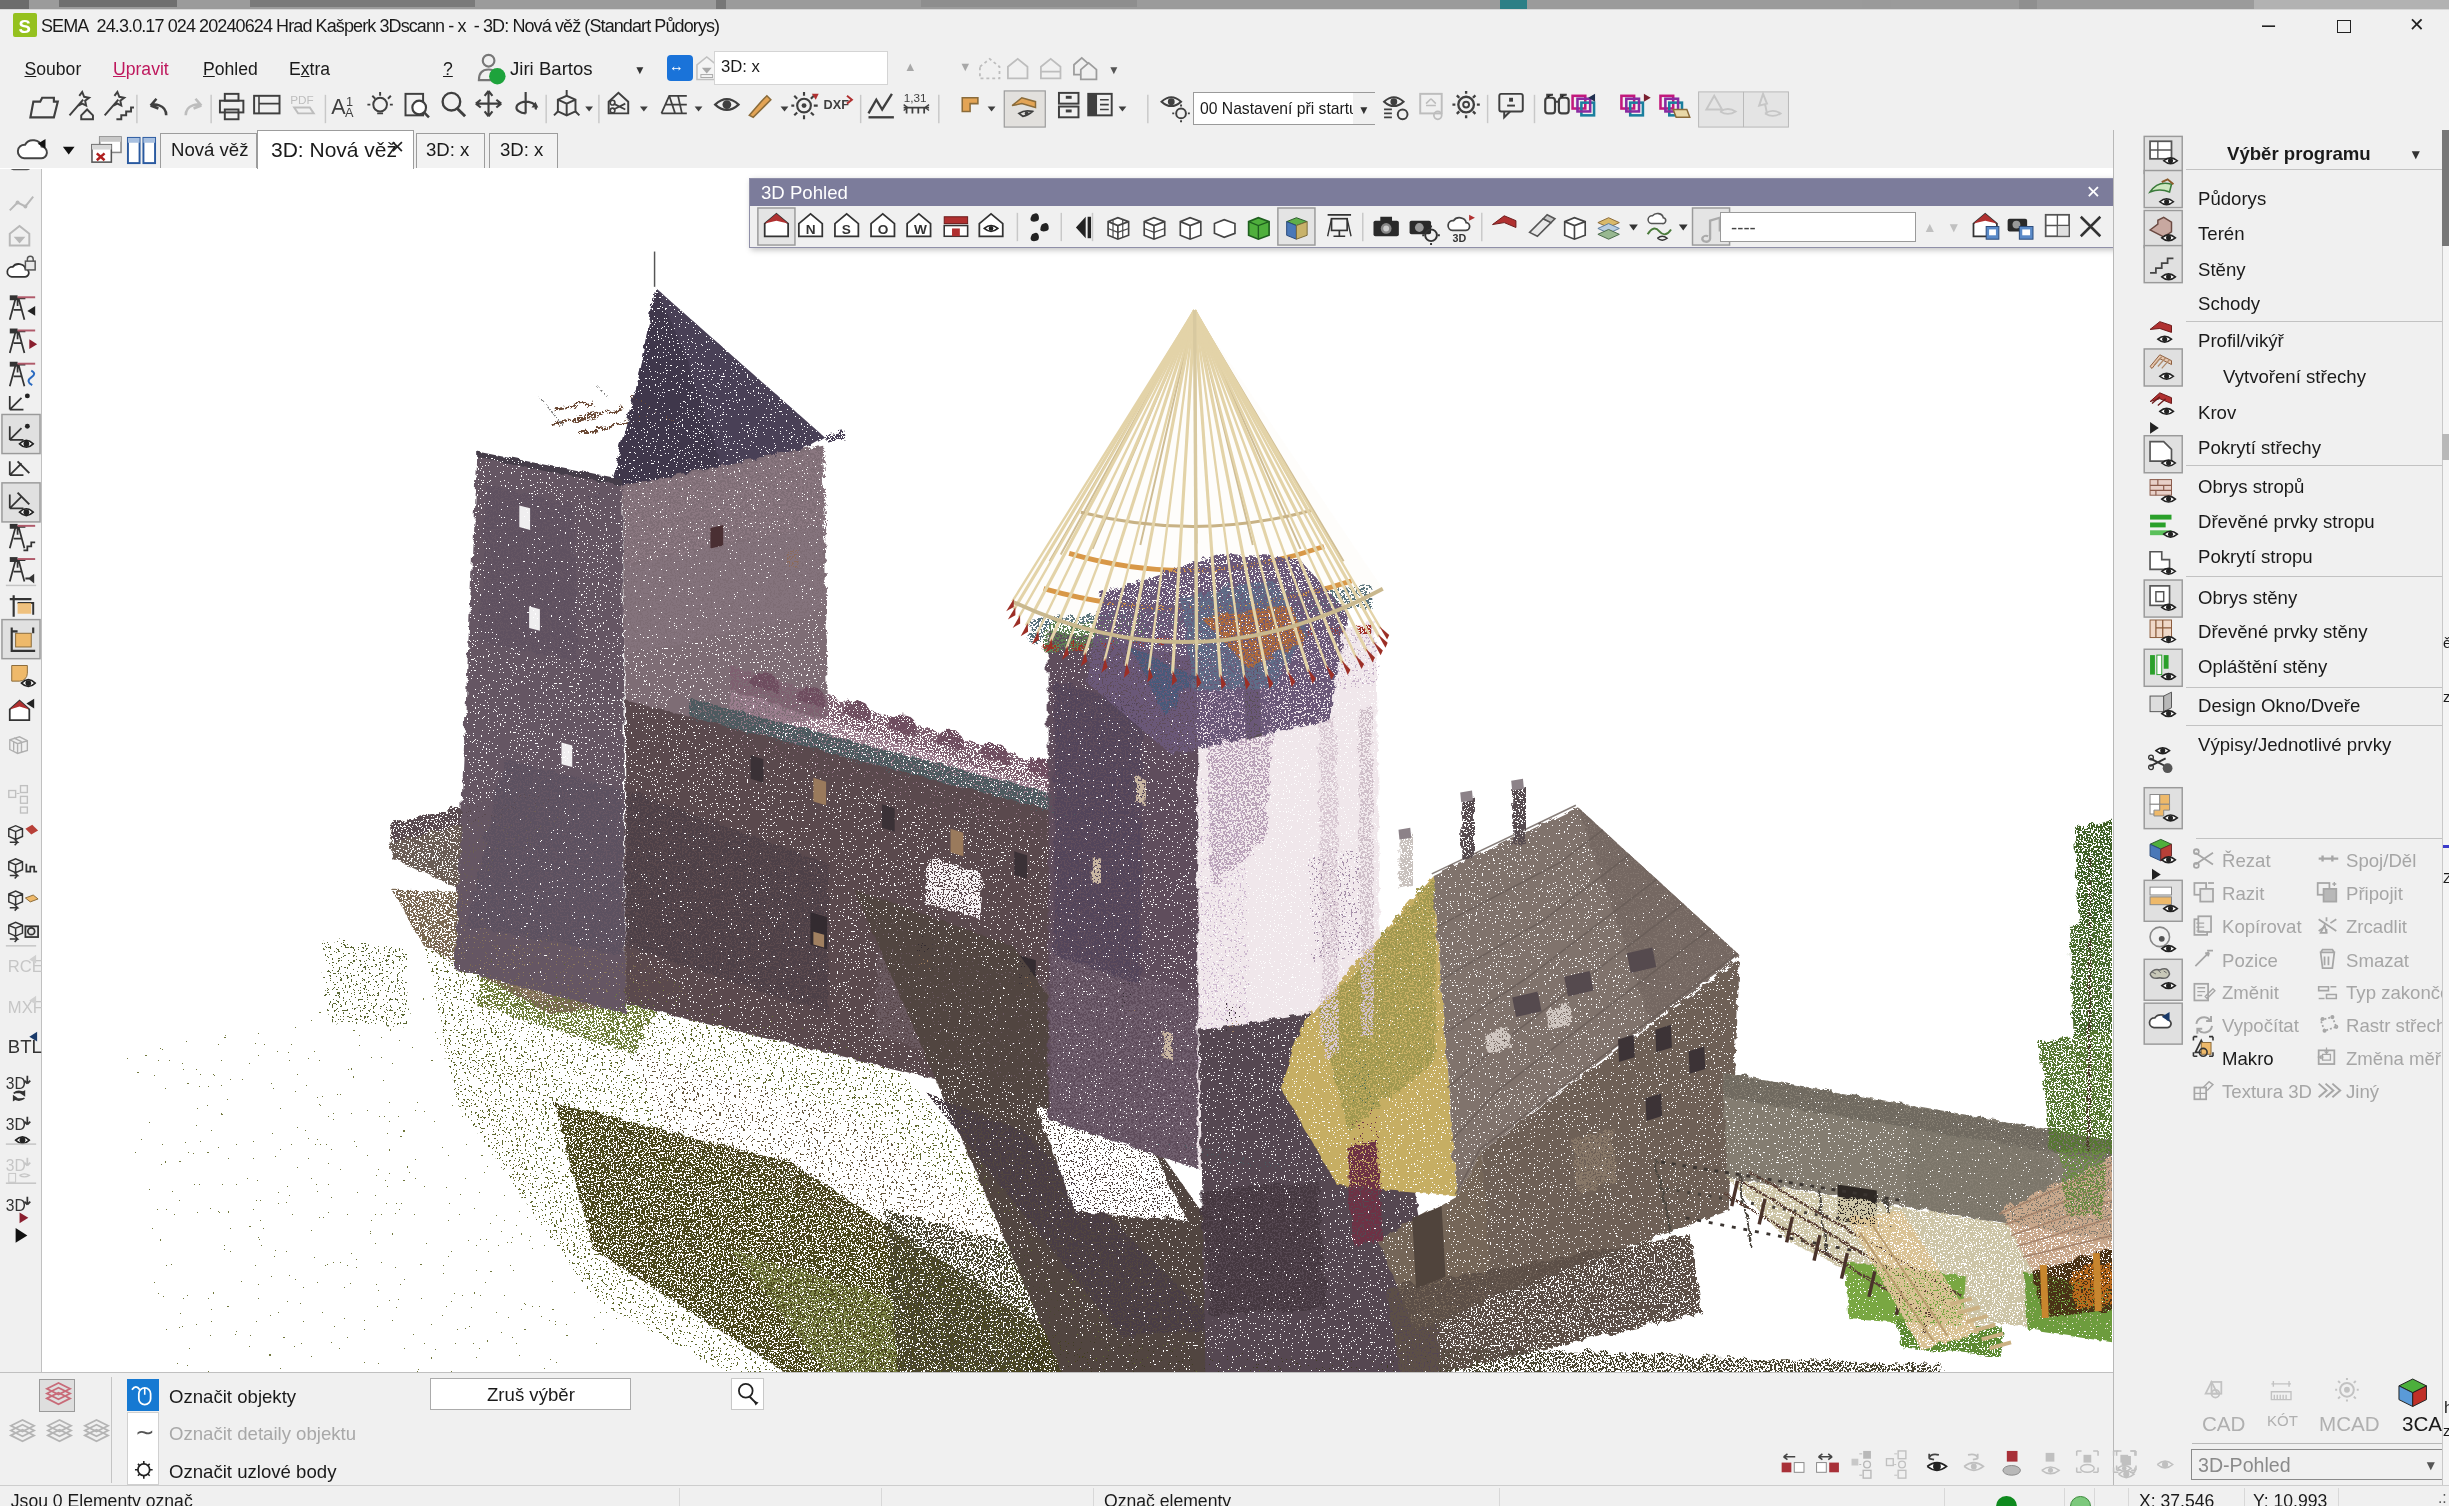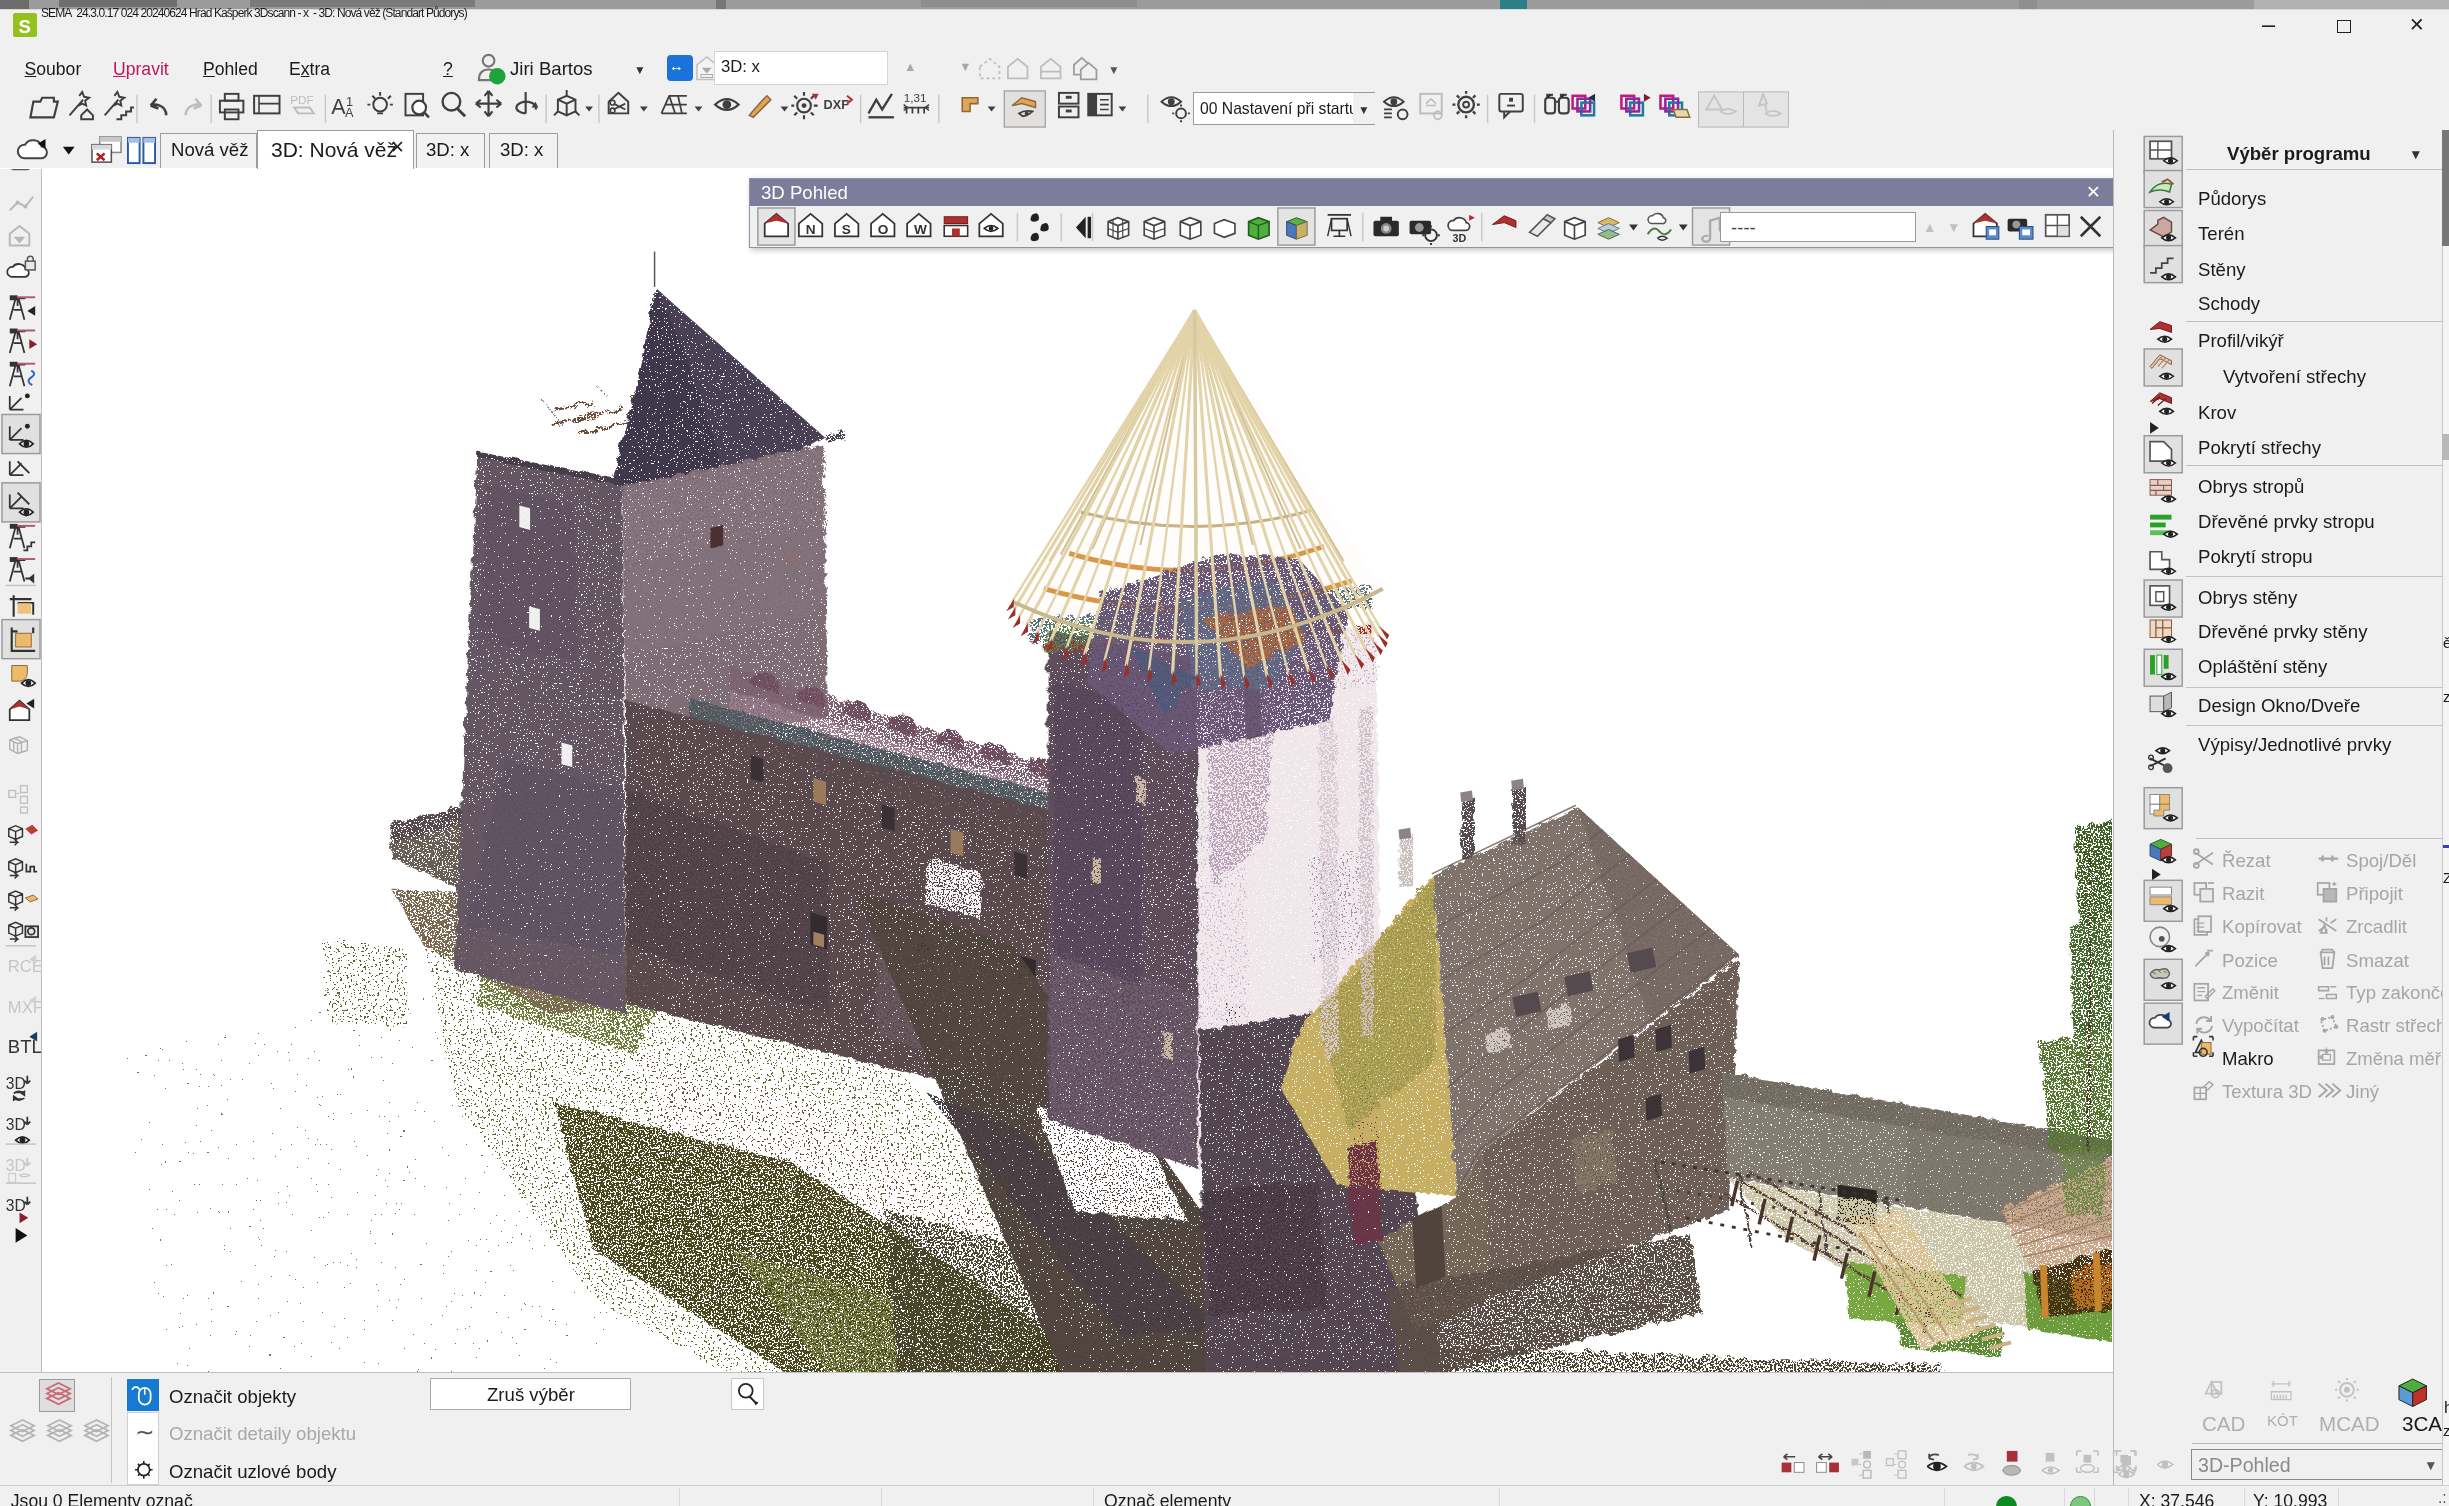--- a/index.html
+++ b/index.html
@@ -13,21 +13,21 @@
 <div class="a" style="left:250px;top:0px;width:225px;height:6.9px;background:#7a7a7a"></div>
 <div class="a" style="left:716px;top:0px;width:9.8px;height:8.8px;background:#777"></div>
 <div class="a" style="left:921px;top:0px;width:216px;height:6.9px;background:#8e8e8e"></div>
 <div class="a" style="left:1500px;top:0px;width:27.4px;height:8.8px;background:#2c7f86"></div>
 <div class="a" style="left:1862px;top:0px;width:29px;height:7.8px;background:#9a9a9a"></div>
 <div class="a" style="left:2019px;top:0px;width:17.6px;height:8.8px;background:#8f8f8f"></div>
 <div class="a" style="left:2254px;top:0px;width:195px;height:8.8px;background:#b2b2b2"></div>
 <div class="a" style="left:0px;top:8.8px;width:2449px;height:37px;background:#f0f0f0;border-top:1px solid #d8d8d8"></div>
 <div class="a" style="left:12.7px;top:12.7px;width:24.5px;height:24.5px;background:#95c11f;border-radius:2px"></div>
 <div class="t" style="left:18.6px;top:15.7px;font-size:18.6px;color:#fff;font-weight:bold;">S</div>
-<div class="t" style="left:41px;top:6px;font-size:12px;color:#1a1a1a;font-weight:normal;letter-spacing:-0.9px">SEMA&nbsp; 24.3.0.17 024 20240624 Hrad Kašperk 3Dscann - x&nbsp; - 3D: Nová věž (Standart Půdorys)</div>
+<div class="t" style="left:41px;top:16px;font-size:18px;color:#1a1a1a;font-weight:normal;letter-spacing:-0.9px">SEMA&nbsp; 24.3.0.17 024 20240624 Hrad Kašperk 3Dscann - x&nbsp; - 3D: Nová věž (Standart Půdorys)</div>
 <div class="t" style="left:2262px;top:10.8px;font-size:23.5px;color:#222;font-weight:normal;">–</div>
 <div class="a" style="left:2337px;top:19.6px;width:13.7px;height:13.7px;border:1.5px solid #222"></div>
 <div class="t" style="left:2409px;top:13.7px;font-size:18.6px;color:#222;font-weight:normal;">✕</div>
 <div class="a" style="left:0px;top:46px;width:2449px;height:42px;background:#f0f0f0"></div>
 <div class="t" style="left:24.5px;top:59px;font-size:17.6px;color:#1a1a1a;font-weight:normal;"><u>S</u>oubor</div>
 <div class="t" style="left:113px;top:59px;font-size:17.6px;color:#be185d;font-weight:normal;"><u>U</u>pravit</div>
 <div class="t" style="left:203px;top:59px;font-size:17.6px;color:#1a1a1a;font-weight:normal;"><u>P</u>ohled</div>
 <div class="t" style="left:289px;top:59px;font-size:17.6px;color:#1a1a1a;font-weight:normal;">E<u>x</u>tra</div>
 <div class="t" style="left:359px;top:59px;font-size:17.6px;color:#4c1d95;font-weight:normal;margin-top:28px;"><u>O</u>kno</div>
 <div class="t" style="left:443px;top:59px;font-size:17.6px;color:#1a1a1a;font-weight:normal;"><u>?</u></div>

